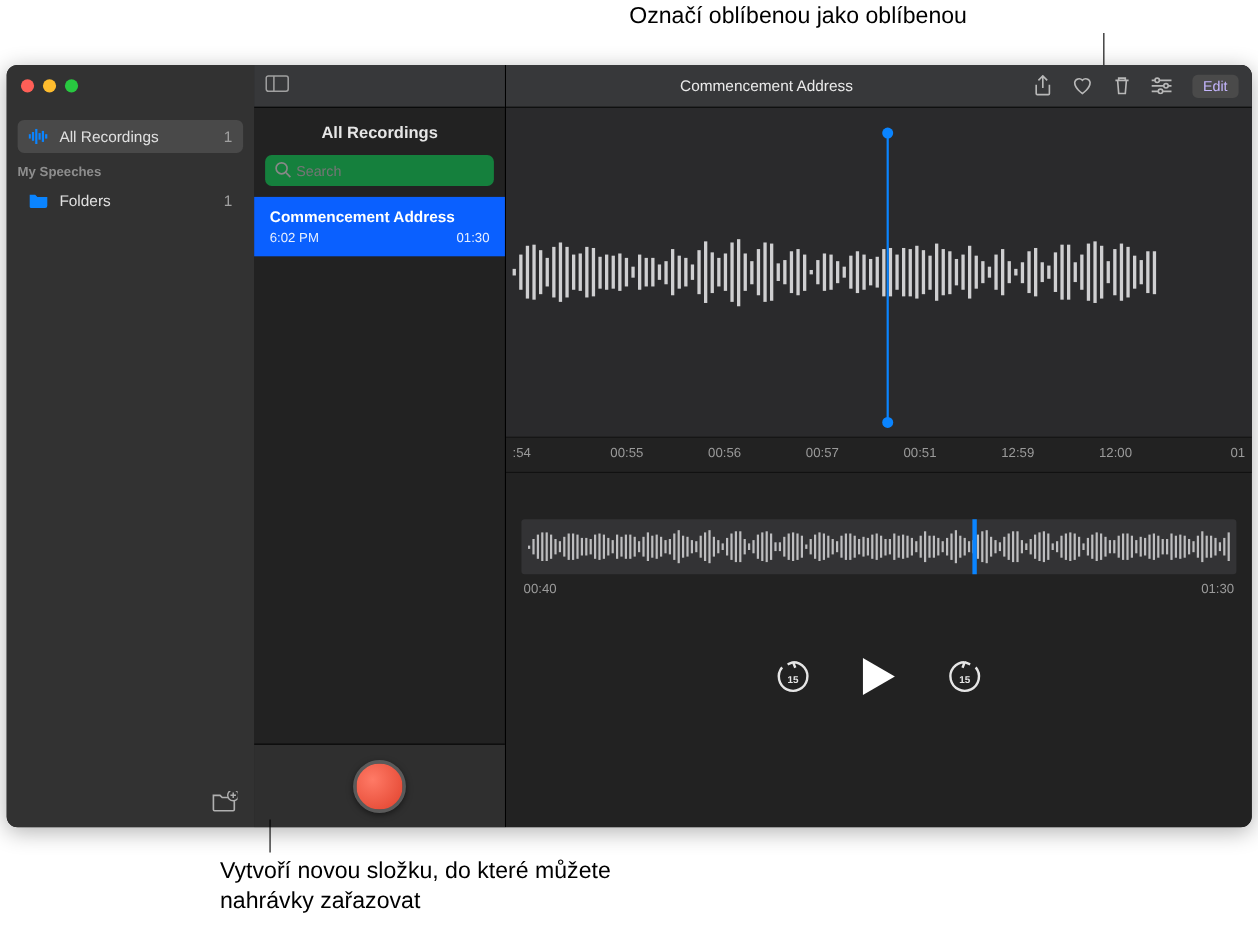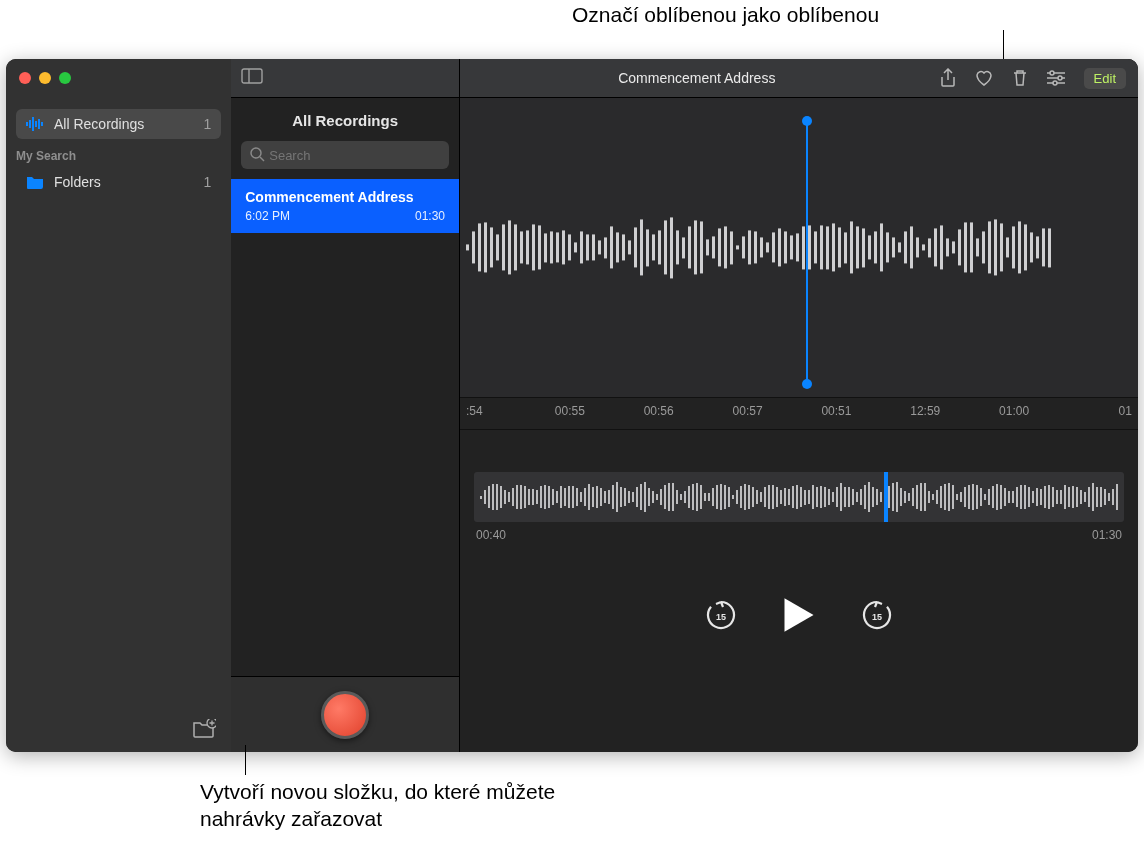--- a/index.html
+++ b/index.html
@@ -24,37 +24,37 @@
 .sidebar-item .count { margin-left: auto; color: #a0a0a0; }
 .sidebar-header { color: #8e8e8e; font-size: 12px; font-weight: 600; padding: 10px 10px 4px 10px; }
 
 .new-folder-btn { position: absolute; bottom: 10px; right: 14px; width: 26px; height: 26px; display: flex; align-items: center; justify-content: center; color: #a0a0a0; }
 
 .middle-col { width: 272px; background: #222222; display: flex; flex-direction: column; border-right: 1px solid #000; }
 .toolbar-left { height: 39px; background: #37383a; border-bottom: 1px solid #000; display: flex; align-items: center; padding: 0 10px; }
 .sidebar-toggle { color: #a0a0a0; }
 .mid-title { text-align: center; color: #e6e6e6; font-size: 15px; font-weight: 600; padding: 14px 0 12px; }
 .search-wrap { padding: 0 10px 10px; }
-.search { width: 100%; height: 28px; background: #404040; border: none; border-radius: 6px; color: #ddd; padding: 0 8px 0 28px; font-size: 13px; }
+.search { width: 100%; height: 28px; background: #15803d; border: none; border-radius: 6px; color: #ddd; padding: 0 8px 0 28px; font-size: 13px; }
 .search-wrap { position: relative; }
 .search-icon { position: absolute; left: 18px; top: 5px; color: #888; }
 
 .rec-item { padding: 10px 14px; color: #fff; cursor: default; }
 .rec-item.selected { background: #0a60ff; }
 .rec-title { font-size: 14px; font-weight: 600; }
 .rec-meta { display: flex; justify-content: space-between; font-size: 12px; color: rgba(255,255,255,0.9); margin-top: 4px; }
 
 .record-row { margin-top: auto; height: 76px; background: #2f2f2f; display: flex; align-items: center; justify-content: center; border-top: 1px solid #000; }
 .record-btn { width: 48px; height: 48px; border-radius: 50%; background: radial-gradient(circle at 35% 35%, #ff7a66, #e0402b); border: 3px solid #5a5a5a; box-shadow: 0 2px 6px rgba(0,0,0,0.5); }
 
 .main-col { flex: 1; background: #222222; display: flex; flex-direction: column; }
 .toolbar-right { height: 39px; background: #37383a; border-bottom: 1px solid #000; display: flex; align-items: center; padding: 0 12px; gap: 18px; }
 .toolbar-title { flex: 1; text-align: center; color: #eaeaea; font-size: 14px; font-weight: 500; }
 .tb-icon { color: #b8b8b8; display: flex; align-items: center; }
-.edit-btn { background: #4a4a4a; color: #bef264; padding: 3px 10px; border-radius: 5px; font-size: 13px; border: none; }
+.edit-btn { background: #4a4a4a; color: #c4b5fd; padding: 3px 10px; border-radius: 5px; font-size: 13px; border: none; }
 
 .wave-big { height: 300px; background: #2a2a2c; position: relative; overflow: hidden; border-bottom: 1px solid #111; }
 .wave-big-inner { position: absolute; left: 0; right: 0; top: 50%; transform: translateY(-50%); display: flex; align-items: center; gap: 3px; padding: 0 6px; }
 .wbar { width: 3px; background: #cfcfd1; }
 .playhead { position: absolute; top: 24px; bottom: 14px; width: 2px; background: #0a84ff; }
 .playhead::before, .playhead::after { content: ""; position: absolute; left: -4px; width: 10px; height: 10px; border-radius: 50%; background: #0a84ff; }
 .playhead::before { top: -6px; }
 .playhead::after { bottom: -6px; }
 
 .time-ruler { height: 32px; background: #222; display: flex; justify-content: space-between; padding: 6px 6px 0; position: relative; border-bottom: 1px solid #111; }
@@ -99,21 +99,21 @@
                 <rect x="9" y="4" width="2" height="6"></rect>
                 <rect x="12" y="2" width="2" height="10"></rect>
                 <rect x="15" y="5" width="2" height="4"></rect>
               </g>
             </svg>
         </span>
         <span>All Recordings</span>
         <span class="count">1</span>
       </div>
     </div>
-    <div class="sidebar-header">My Search</div>
+    <div class="sidebar-header">My Speeches</div>
     <div class="sidebar-items" style="margin-top:0;">
       <div class="sidebar-item">
         <span class="icon">
           <svg width="18" height="14" viewBox="0 0 18 14">
               <path fill="#0a84ff" d="M1 2h5l2 2h9v8a2 2 0 0 1-2 2H2a1 1 0 0 1-1-1V2z"></path>
             </svg>
         </span>
         <span>Folders</span>
         <span class="count">1</span>
       </div>
@@ -295,21 +295,21 @@
       <div class="playhead" style="left:51%;"></div>
     </div>
 
     <div class="time-ruler">
       <span class="tick">:54</span>
       <span class="tick">00:55</span>
       <span class="tick">00:56</span>
       <span class="tick">00:57</span>
       <span class="tick">00:51</span>
       <span class="tick">12:59</span>
-      <span class="tick">01:00</span>
+      <span class="tick">12:00</span>
       <span class="tick" style="text-align:right;">01</span>
     </div>
 
     <div class="overview">
       <div class="ov-track" id="ov-track">
         <div class="obar" style="height: 3px;"></div>
           <div class="obar" style="height: 13.1297px;"></div>
           <div class="obar" style="height: 21.1465px;"></div>
           <div class="obar" style="height: 25.4549px;"></div>
           <div class="obar" style="height: 25.3674px;"></div>

